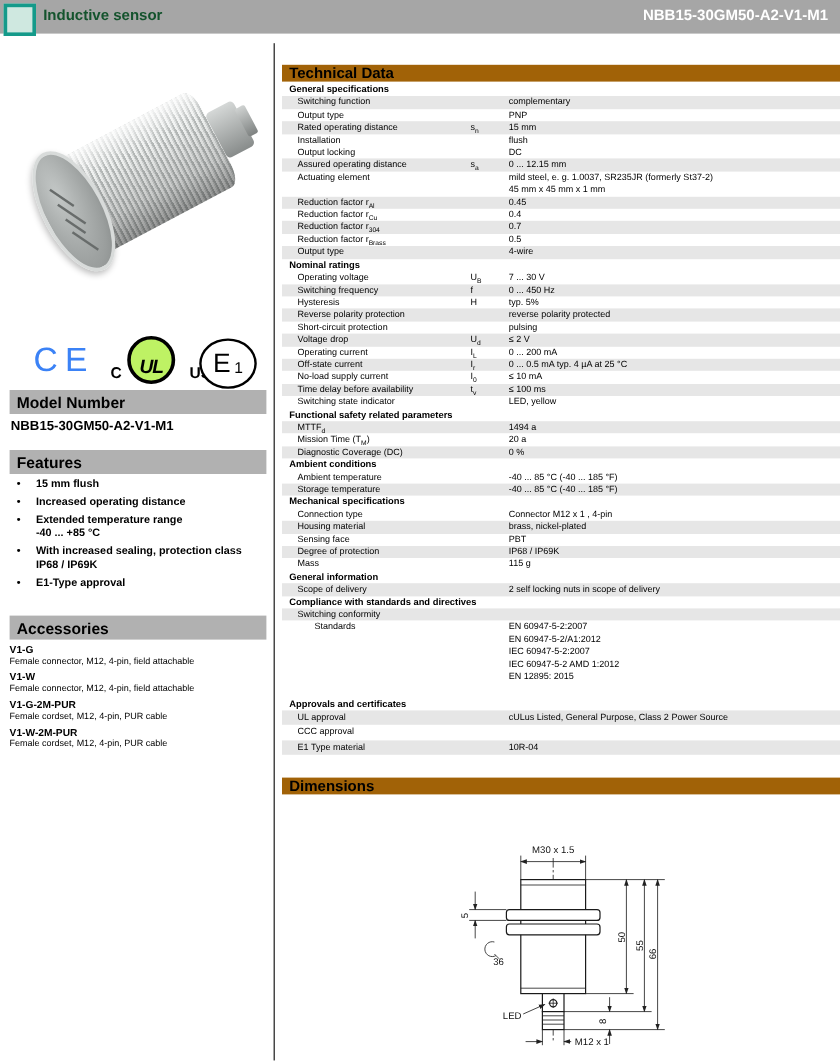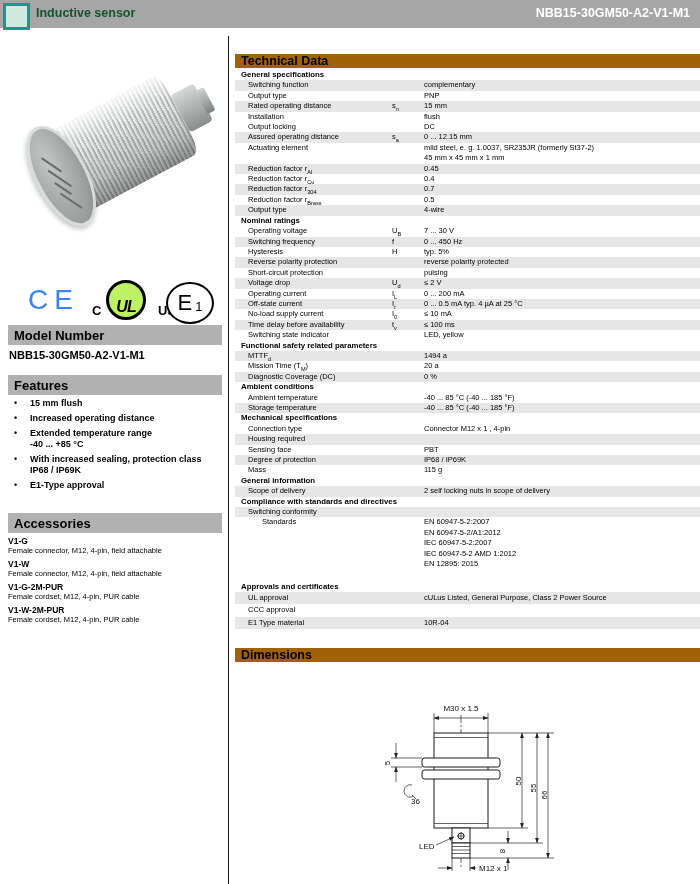--- a/index.html
+++ b/index.html
@@ -297,22 +297,23 @@
     <span class="sym"></span>
     <span class="val">-40 ... 85 °C (-40 ... 185 °F)</span>
   </div>
       <div class="sec-header">Mechanical specifications</div>
       <div class="trow">
     <span class="lbl">Connection type</span>
     <span class="sym"></span>
     <span class="val">Connector M12 x 1 , 4-pin</span>
   </div>
       <div class="trow striped">
-    <span class="lbl">Housing required</span>
-    <span class="sym"></span>
+    <span class="lbl">Housing material</span>
+    <span class="sym"></span>
+    <span class="val">brass, nickel-plated</span>
   </div>
       <div class="trow">
     <span class="lbl">Sensing face</span>
     <span class="sym"></span>
     <span class="val">PBT</span>
   </div>
       <div class="trow striped">
     <span class="lbl">Degree of protection</span>
     <span class="sym"></span>
     <span class="val">IP68 / IP69K</span>

